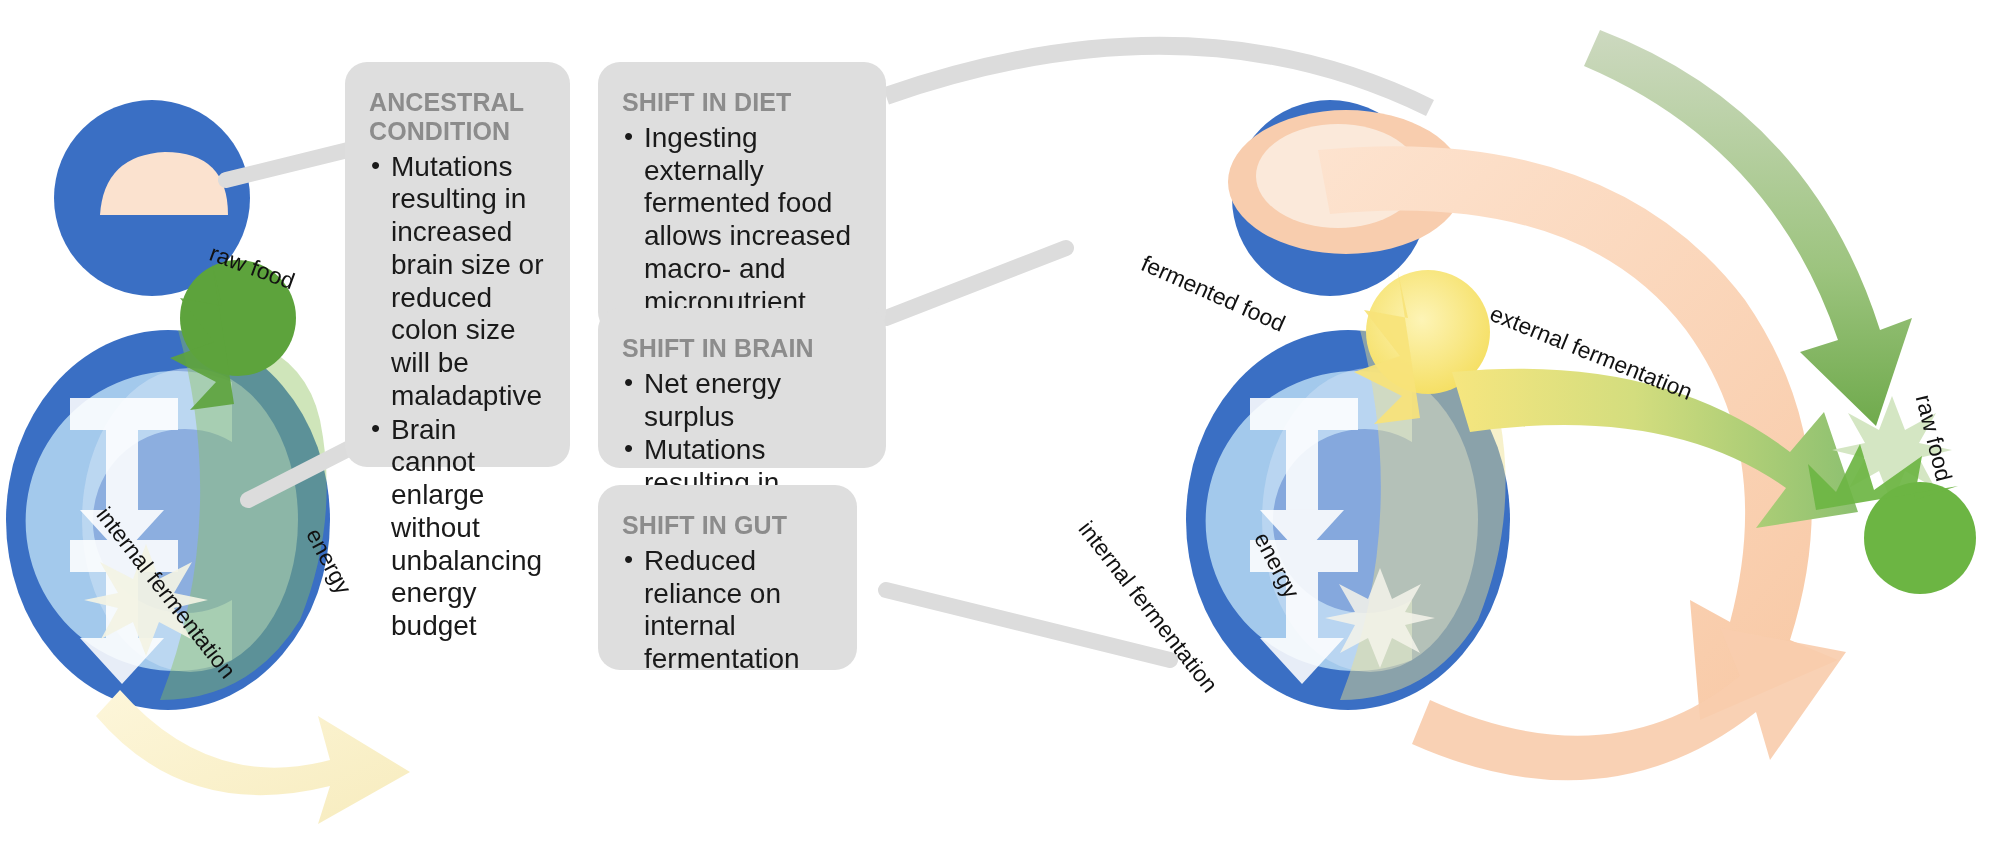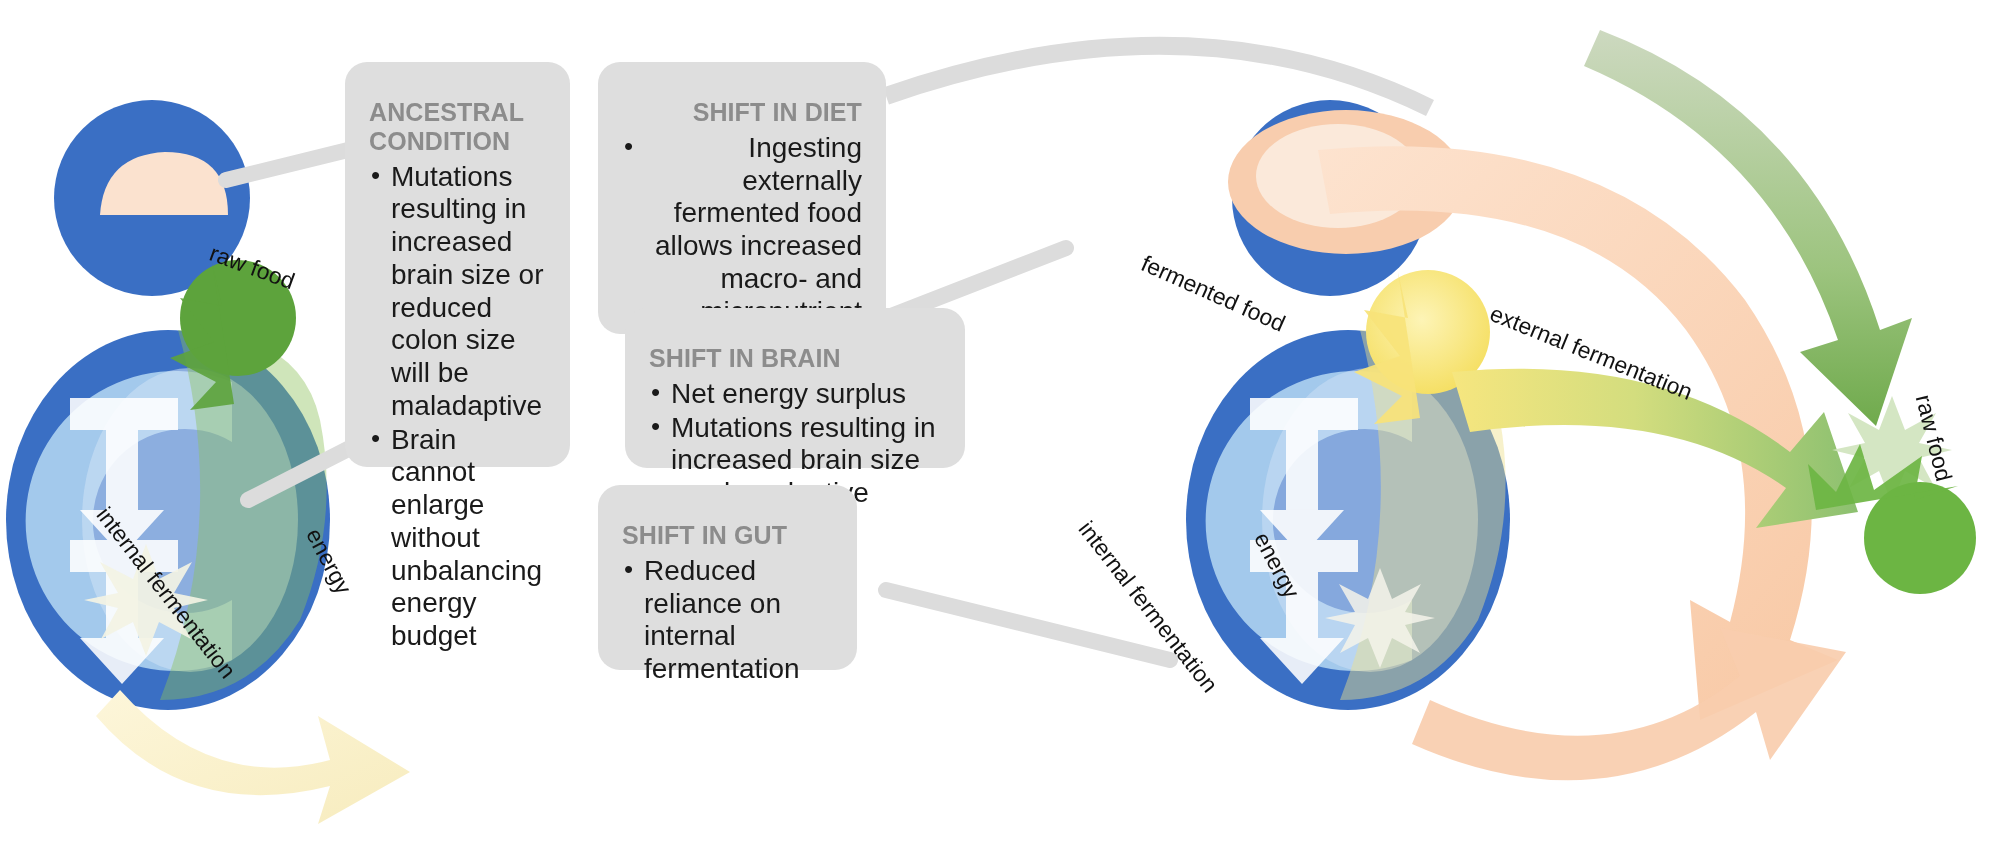--- a/index.html
+++ b/index.html
@@ -3,32 +3,32 @@
 <meta charset="utf-8">
 <style>
   html,body{margin:0;padding:0;background:#ffffff;}
   body{width:2000px;height:862px;overflow:hidden;
        font-family:"Liberation Sans",sans-serif;}
   #stage{position:relative;width:2000px;height:862px;background:#fff;}
   #art{position:absolute;left:0;top:0;width:2000px;height:862px;}
 
   
   .box{position:absolute;background:#dedede;border-radius:22px;
-       box-sizing:border-box;padding:36px 24px 18px 24px;}
+       box-sizing:border-box;padding:26px 24px 18px 24px;}
   .box .hd{color:#8c8c8c;font-weight:bold;font-size:25px;
            line-height:1.15;letter-spacing:.1px;margin-bottom:5px;}
   .box ul{list-style:none;margin:0;padding:0;}
   .box li{position:relative;color:#1a1a1a;font-size:28px;line-height:1.17;
           padding-left:22px;margin-bottom:1px;}
   .box li:before{content:"\2022";position:absolute;left:2px;top:-1px;
                  font-size:26px;color:#1a1a1a;}
 
   #box-ancestral{left:345px;top:62px;width:225px;height:405px;}
-  #box-diet{left:598px;top:62px;width:288px;height:272px;text-align:right;}
-  #box-brain{left:598px;top:308px;width:340px;height:160px;margin-left:27px;}
+  #box-diet{left:598px;top:62px;width:288px;height:272px;}
+  #box-brain{left:598px;top:308px;width:288px;height:160px;}
   #box-gut{left:598px;top:485px;width:259px;height:185px;}
 
   
   .lbl{position:absolute;color:#111;font-size:23px;white-space:nowrap;
        font-family:"Liberation Sans",sans-serif;}
 </style>
 </head>
 <body>
 
 <div id="stage">

